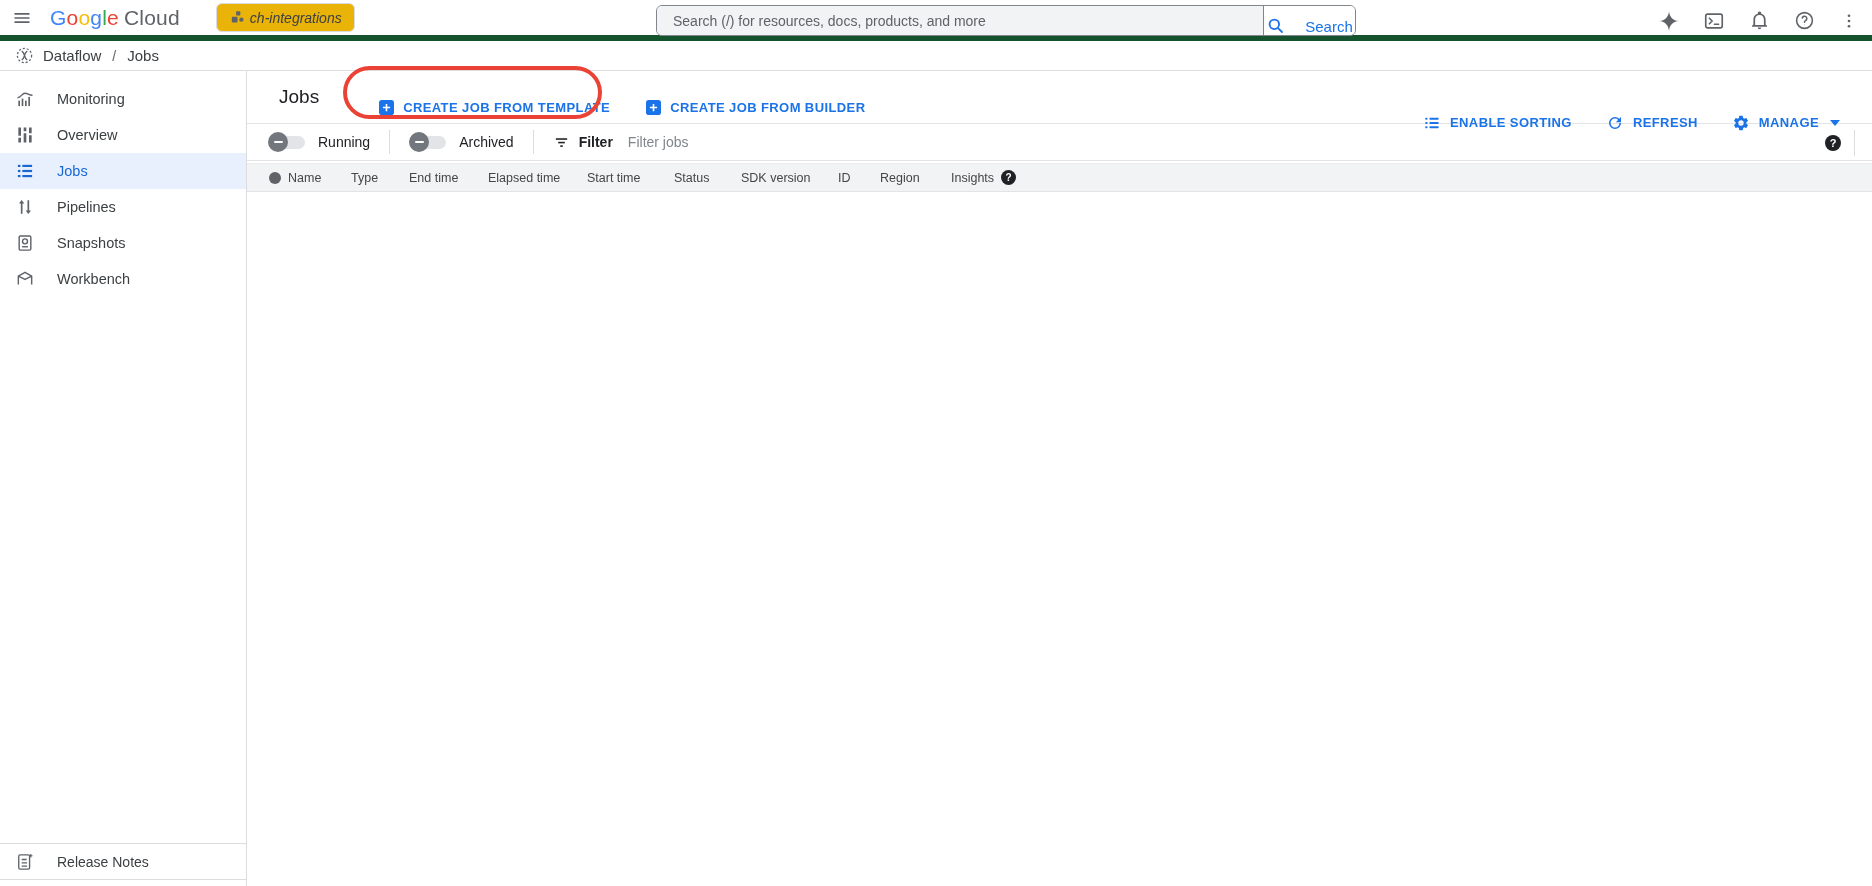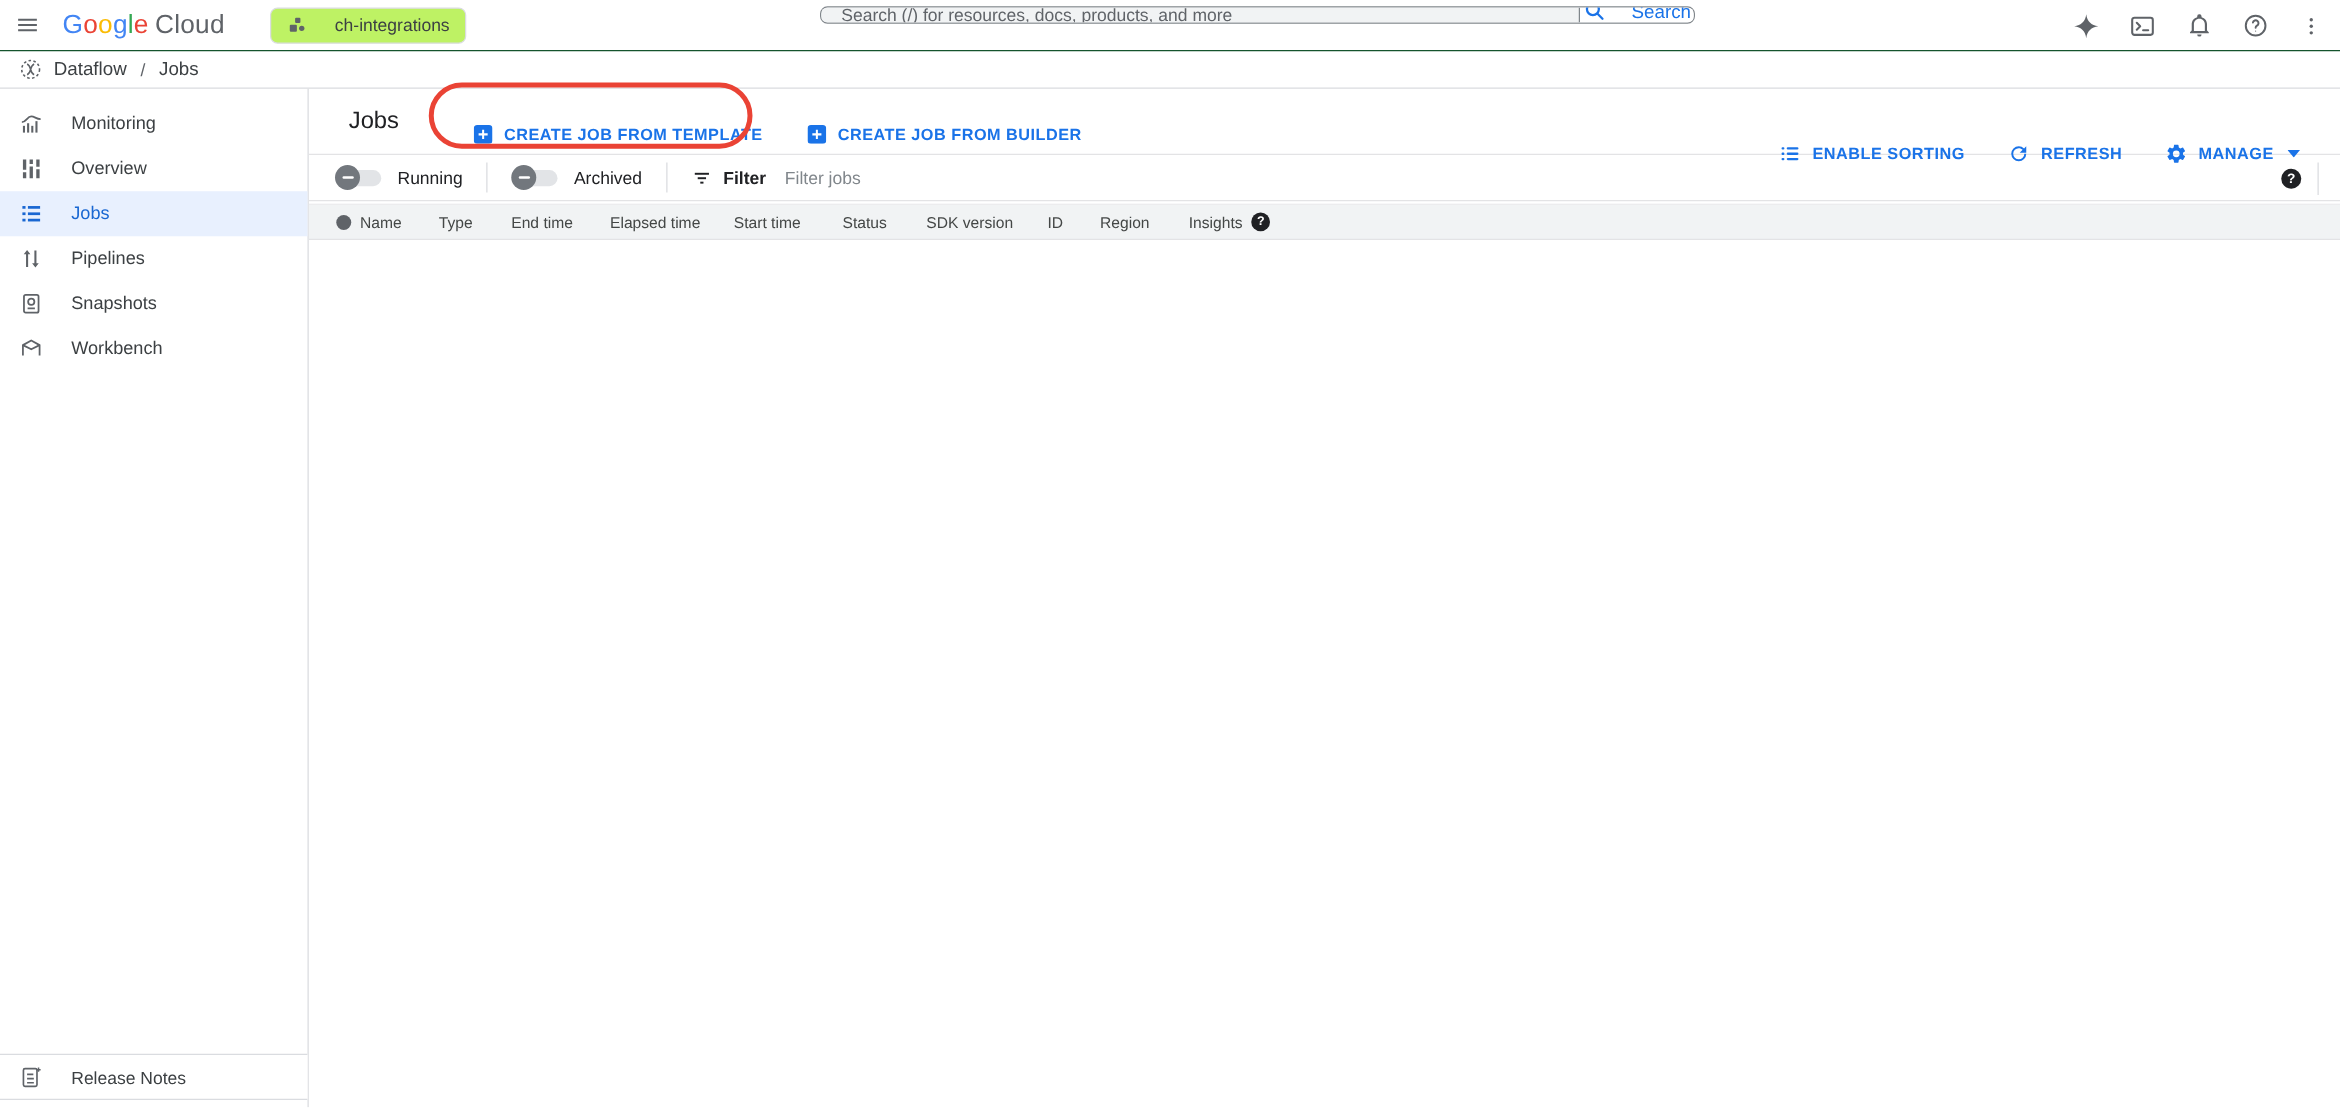--- a/index.html
+++ b/index.html
@@ -2,28 +2,28 @@
 <html><head>
 <meta charset="utf-8">
 <style>
   * { margin:0; padding:0; box-sizing:border-box; }
   html,body { background:#fff; }
   .page {
     width:1872px; height:886px; position:relative; overflow:hidden;
     font-family:"Liberation Sans", sans-serif; color:#202124; background:#fff;
   }
   
-  .topbar { height:41px; border-bottom:1px solid #14532d; display:flex; align-items:center; position:relative; background:#fff; }
+  .topbar { height:41px; border-bottom:6px solid #14532d; display:flex; align-items:center; position:relative; background:#fff; }
   .hamburger { width:40px; height:40px; display:flex; align-items:center; justify-content:center; cursor:pointer; margin-left:2px; }
   .logo { display:flex; align-items:baseline; margin-left:8px; font-size:21px; letter-spacing:.2px; white-space:nowrap; }
   .logo .g-word { font-weight:500; }
   .logo .c-word { color:#5f6368; margin-left:5px; font-weight:400; }
-  .project-btn { margin-left:36px; height:29px; border:1px solid #dadce0; border-radius:6px; display:flex; align-items:center; padding:0 12px; gap:22px; background:#bef264; cursor:pointer; }
+  .project-btn { margin-left:36px; height:29px; border:1px solid #dadce0; border-radius:6px; display:flex; align-items:center; padding:0 12px; gap:4px; background:#eab308; cursor:pointer;font-style:italic; }
   .project-btn span { font-size:14px; color:#3c4043; }
-  .searchbox { position:absolute; left:656px; top:5px; width:700px; height:14px; border:1px solid #80868b; border-radius:6px; display:flex; overflow:hidden; background:#f1f3f4; }
+  .searchbox { position:absolute; left:656px; top:5px; width:700px; height:31px; border:1px solid #80868b; border-radius:6px; display:flex; overflow:hidden; background:#f1f3f4; }
   .searchbox input { flex:1; border:none; outline:none; background:#f1f3f4; padding:0 16px; font-size:14px; color:#202124; font-family:"Liberation Sans",sans-serif; }
   .searchbox input::placeholder { color:#5f6368; }
   .search-go { width:92px; background:#fff; border-left:1px solid #80868b; display:flex; align-items:flex-end; justify-content:center; gap:20px; cursor:pointer; }
   .search-go b { color:#1a73e8; font-size:15px; font-weight:500; }
   .top-icons { position:absolute; right:10px; top:0; height:41px; display:flex; align-items:center; gap:19px; }
   .top-icons .icn { width:26px; height:26px; display:flex; align-items:center; justify-content:center; cursor:pointer; }
   
   .crumbbar { height:30px; border-bottom:1px solid #dadce0; display:flex; align-items:center; padding-left:15px; gap:9px; background:#fff; }
   .crumbbar .txt { font-size:15px; color:#3c4043; }
   .crumbbar .sep { font-size:14px; color:#5f6368; padding:0 2px; }

